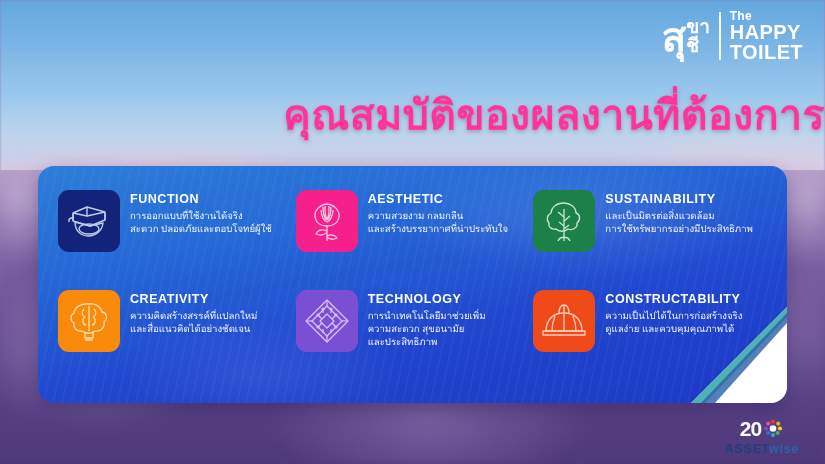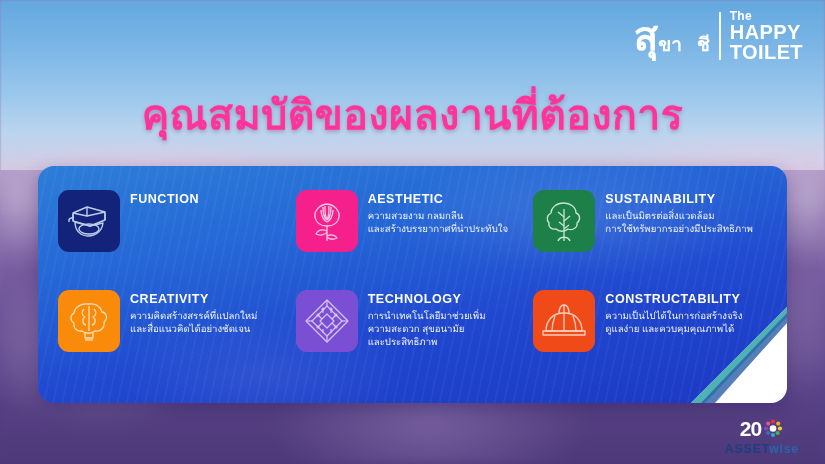--- a/index.html
+++ b/index.html
@@ -43,29 +43,29 @@
     filter:blur(8px);
   }
 
   
   .brand { position:absolute; right:22px; top:10px; display:flex; align-items:center; gap:9px; z-index:5; }
   .brand-th {
     color:#fff; font-weight:bold; font-size:11px; line-height:1;
     display:flex; align-items:flex-end; gap:1px;
   }
   .brand-th .big { font-size:40px; line-height:.92; letter-spacing:-1px; }
-  .brand-th .stack { display:flex; flex-direction:row; font-size:19px; line-height:1.02;gap:15px; }
+  .brand-th .stack { display:flex; flex-direction:column; font-size:19px; line-height:1.02; }
   .brand-rule { width:2px; height:48px; background:#fff; opacity:.95; }
   .brand-en { color:#fff; line-height:1; }
   .brand-en .the { font-size:12px; font-weight:bold; letter-spacing:.2px; }
   .brand-en .happy,.brand-en .toilet { font-size:20px; font-weight:bold; letter-spacing:.4px; line-height:1.02; }
 
   
   .title {
-    position:absolute; left:0; top:82px; width:825px; text-align:center; z-index:5;
+    position:absolute; left:0; top:82px; width:825px; text-align:right; z-index:5;
     font-size:41px; font-weight:bold; color:#ff3399; letter-spacing:.5px;
     text-shadow:0 2px 4px rgba(120,40,90,.35);
   }
 
   
   .panel {
     position:absolute; left:38px; top:166px; width:749px; height:237px;
     border-radius:16px; overflow:hidden; z-index:4;
     background:linear-gradient(170deg,#2c7ed8 0%, #2566d6 32%, #2048cf 62%, #1c38c4 100%);
     box-shadow:0 6px 18px rgba(40,20,80,.35);
@@ -152,20 +152,24 @@
             <ellipse cx="26" cy="34" rx="10" ry="5"></ellipse>
             <path d="M10 26 L10 19"></path>
               <path d="M42 25 L42 18"></path>
             <path d="M6 24 L11 22"></path>
               <path d="M6 24 L6 27"></path>
           </g>
         </svg>
       </div>
       <div class="ftext">
         <div class="fhead">FUNCTION</div>
+        <div class="fdesc">
+          <div>การออกแบบที่ใช้งานได้จริง</div>
+          <div>สะดวก ปลอดภัยและตอบโจทย์ผู้ใช้</div>
+        </div>
       </div>
     </div>
 
     <div class="feature">
       <div class="tile" style="background:#f5208c">
         <svg viewBox="0 0 52 52">
           <g fill="none" stroke="#ffd9ec" stroke-width="1.3" stroke-linejoin="round" opacity=".92">
             <path d="M26 9 C18 10 13 16 14 22 C15 28 20 31 26 31 C32 31 37 28 38 22 C39 16 34 10 26 9 Z"></path>
             <path d="M20 15 C20 21 23 26 26 27 C29 26 32 21 32 15"></path>
             <path d="M22 12 C22 19 24 24 26 25 C28 24 30 19 30 12"></path>

